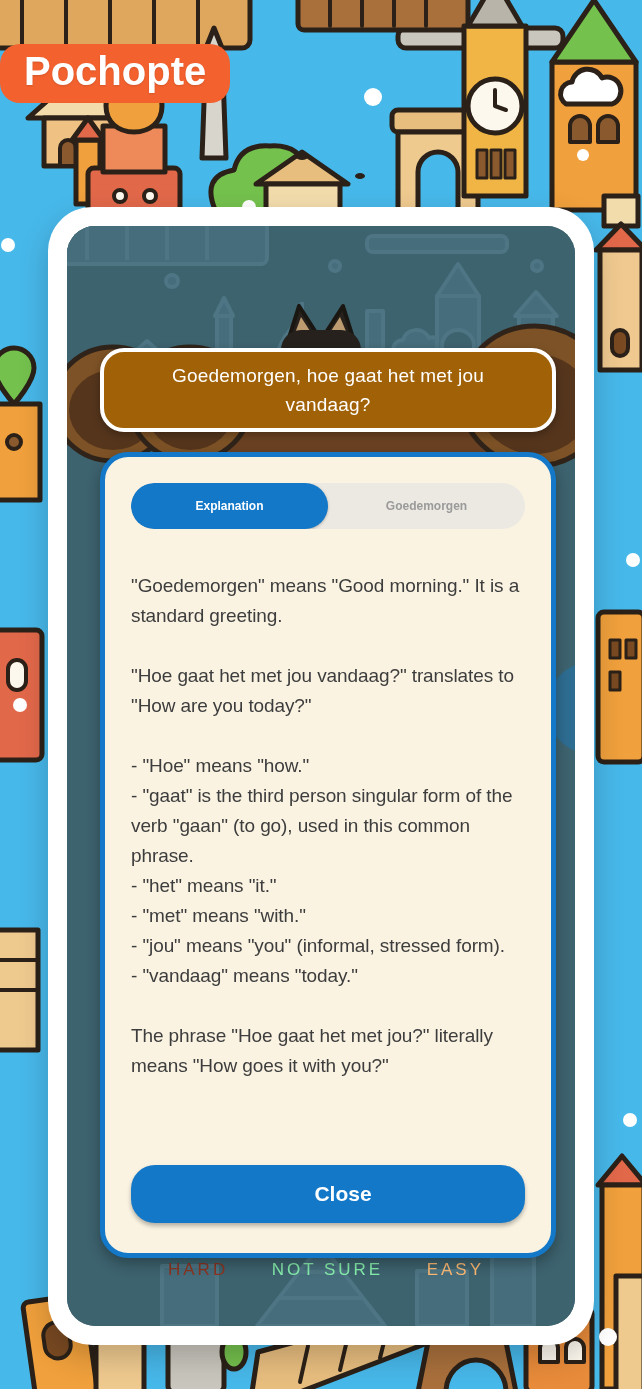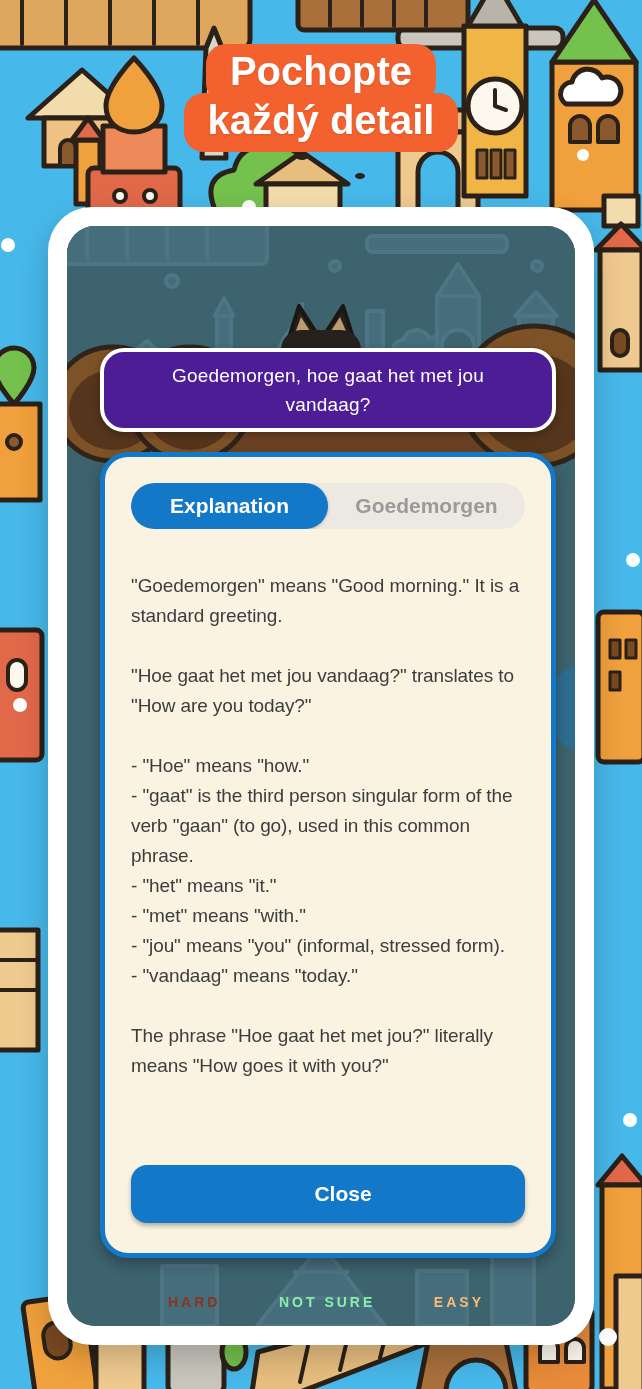--- a/index.html
+++ b/index.html
@@ -4,21 +4,21 @@
 <style>
   html,body{margin:0;padding:0;background:#2a2118;}
   .stage{
     position:relative;width:642px;height:1389px;overflow:hidden;
     font-family:"Liberation Sans",sans-serif;background:#47b8ea;
   }
   .bg-svg{position:absolute;inset:0;display:block;}
   
   .title{
     position:absolute;top:44px;left:0;width:100%;
-    display:flex;flex-direction:column;align-items:center;z-index:3;
+    display:flex;flex-direction:row;align-items:center;z-index:3;
   }
   .title-line{
     display:inline-block;background:#f2612e;color:#fff;
     font-size:40px;font-weight:bold;line-height:1.12;
     padding:5px 24px 9px;border-radius:20px;
     text-shadow:0 1px 2px rgba(0,0,0,.12);
   }
   .title-line.line2{margin-top:-10px;}
   
   .phone{
@@ -27,65 +27,65 @@
     box-shadow:0 12px 30px rgba(0,0,0,.20);z-index:2;
   }
   .screen{
     position:relative;width:100%;height:100%;border-radius:28px;
     overflow:hidden;background:#3d636f;
   }
   .screen-svg{position:absolute;inset:0;display:block;}
   
   .bubble{
     position:absolute;left:33px;top:122px;width:456px;height:84px;
-    box-sizing:border-box;background:#4c1d95;border:4px solid #fff;
+    box-sizing:border-box;background:#a16207;border:4px solid #fff;
     border-radius:24px;display:flex;align-items:center;justify-content:center;
     box-shadow:0 3px 8px rgba(0,0,0,.28);
   }
   .bubble-text{
     color:#fff;font-size:19px;line-height:1.55;text-align:center;
     max-width:360px;font-weight:500;letter-spacing:.2px;
   }
   
   .modal{
     position:absolute;left:33px;top:226px;width:456px;height:806px;
     box-sizing:border-box;background:#faf3e2;border:5px solid #1478c8;
     border-radius:28px;box-shadow:0 6px 14px rgba(0,0,0,.30);
   }
   .tabs{
     margin:26px 26px 0;height:46px;border-radius:23px;background:#ebe9e2;
     display:flex;align-items:stretch;overflow:hidden;
   }
   .tab{
     flex:1;display:flex;align-items:center;justify-content:center;
-    font-size:21px;font-weight:bold;color:#9a9a9a;border-radius:23px;
+    font-size:12px;font-weight:bold;color:#9a9a9a;border-radius:23px;
     cursor:pointer;
     text-align:right;
   }
   .tab.active{background:#1478c8;color:#fff;box-shadow:0 1px 3px rgba(0,0,0,.25);}
   .body{
     margin:42px 26px 0;color:#3d3d3d;font-size:19px;line-height:30px;
     letter-spacing:-.1px;
   }
   .para{margin:0 0 30px;}
   .para:last-child{margin-bottom:0;}
   .close{
     position:absolute;left:26px;right:26px;bottom:30px;height:58px;
-    background:#1478c8;border:none;border-radius:16px;color:#fff;
+    background:#1478c8;border:none;border-radius:24px;color:#fff;
     font-family:"Liberation Sans",sans-serif;font-size:21px;font-weight:bold;
     box-shadow:0 3px 4px rgba(0,0,0,.28);cursor:pointer;padding-left:36px;
   }
   
   .ratings{
     position:absolute;left:0;right:0;top:1034px;
     display:flex;justify-content:space-between;
     padding:0 91px 0 101px;
   }
   .rating{
-    font-size:14px;font-weight:bold;letter-spacing:3px;cursor:pointer;margin-top:34px;
+    font-size:17px;font-weight:normal;letter-spacing:3px;cursor:pointer;
   }
 </style>
 </head>
 <body>
 
 <div class="stage">
 
   <svg class="bg-svg" width="642" height="1389" viewBox="0 0 642 1389">
     <rect x="0" y="0" width="642" height="1389" fill="#47b8ea"></rect>
     <g stroke="#2b2118" stroke-width="5" stroke-linejoin="round" stroke-linecap="round">
@@ -186,21 +186,20 @@
       <path d="M384,252 a7,7 0 0 1 10,-6 a7,7 0 0 1 10,6 q0,8 -10,14 q-10,-6 -10,-14 z"></path>
     </g>
     <g fill="#2b2118">
       <ellipse cx="302" cy="157" rx="6" ry="3"></ellipse>
       <ellipse cx="360" cy="176" rx="5" ry="3"></ellipse>
     </g>
   </svg>
 
   <div class="title">
     <span class="title-line">Pochopte</span>
-    <span class="title-line line2">každý detail</span>
   </div>
 
   <div class="phone">
     <div class="screen">
 
       <svg class="screen-svg" width="508" height="1100" viewBox="0 0 508 1100">
         <rect x="0" y="0" width="508" height="1100" fill="#3d636f"></rect>
         <g stroke="#4e7584" stroke-width="4" stroke-linejoin="round" fill="#466d7c">
           <rect x="-20" y="-20" width="220" height="58" rx="6"></rect>
           <path d="M20,-16V34 M60,-16V34 M100,-16V34 M140,-16V34" fill="none"></path>

